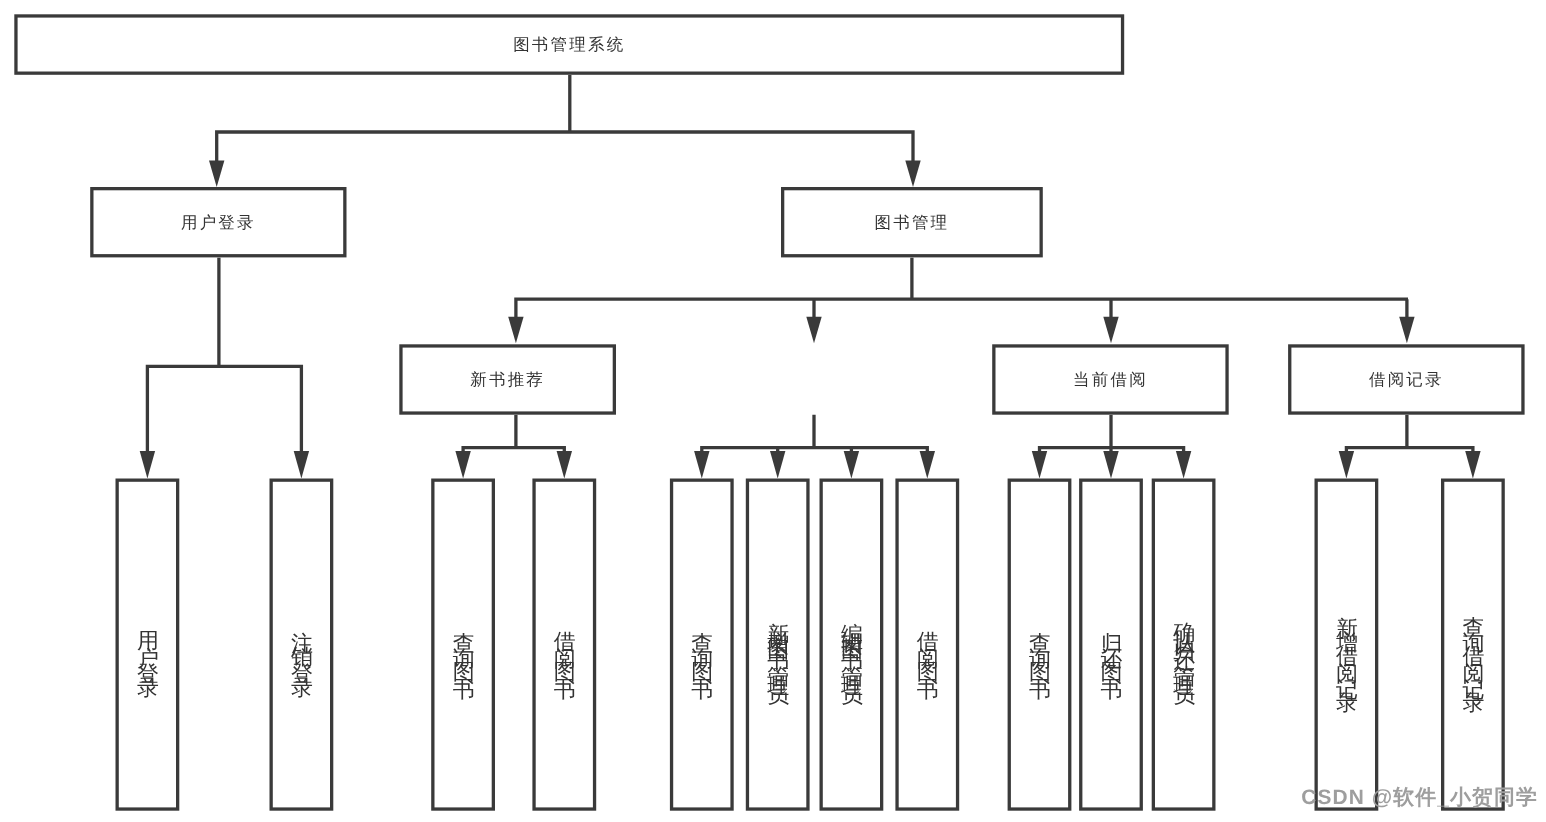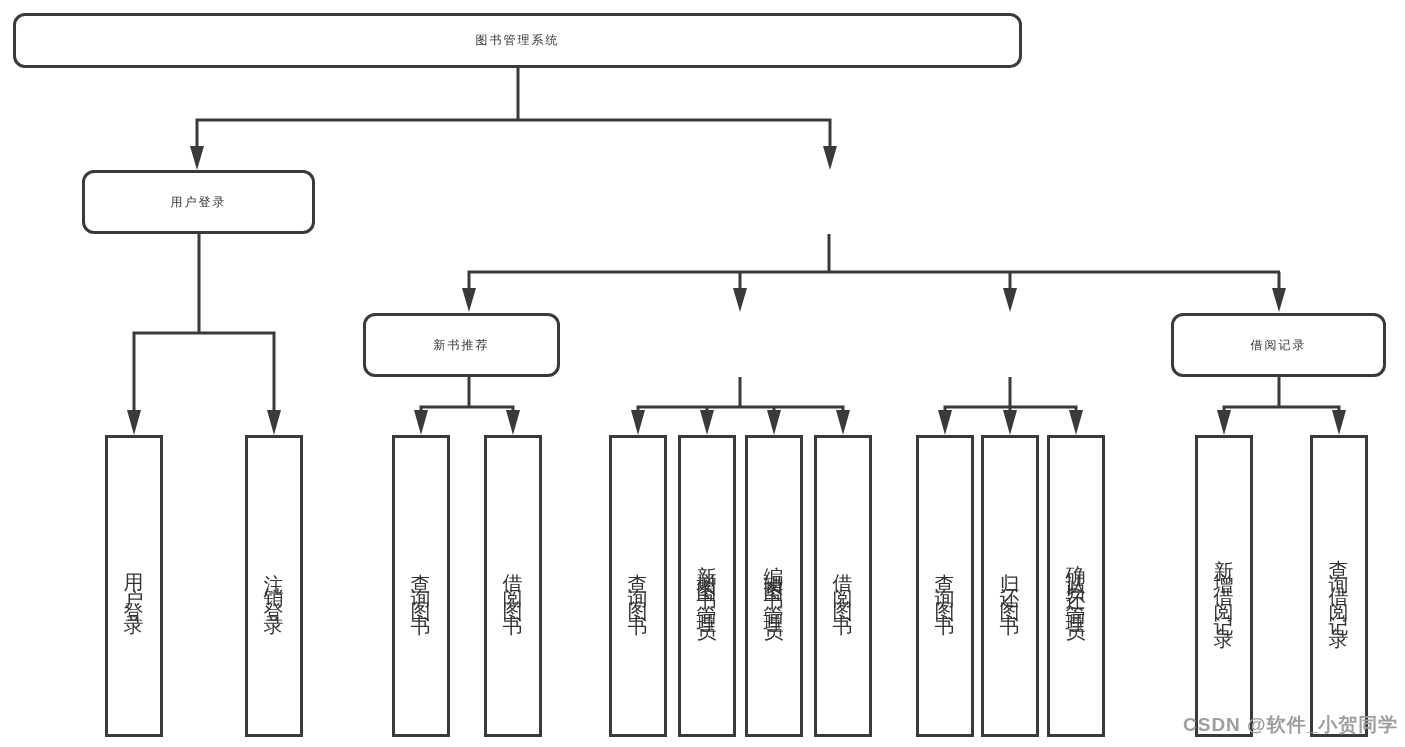--- a/index.html
+++ b/index.html
@@ -7,21 +7,21 @@
     position:relative;width:1405px;height:747px;background:#ffffff;overflow:hidden;
     font-family:"Liberation Sans","DejaVu Sans",sans-serif;color:#333333;
   }
   svg.connectors{position:absolute;left:0;top:0;width:1405px;height:747px;}
   svg.connectors path{stroke:#3a3a3a;stroke-width:3;fill:none;}
   svg.connectors polygon{fill:#3a3a3a;stroke:none;}
   .box{
     position:absolute;box-sizing:border-box;border:3px solid #3a3a3a;background:#ffffff;
     display:flex;align-items:center;justify-content:center;
   }
-  .hbox{font-size:12px;letter-spacing:2px;white-space:nowrap;border-radius:12px;}
+  .hbox{font-size:15px;letter-spacing:2px;white-space:nowrap;}
   .vbox{
     writing-mode:vertical-rl;text-orientation:mixed;
     font-size:20px;letter-spacing:14px;line-height:1;
   }
   .vbox.long{letter-spacing:8px;}
   .watermark{
     position:absolute;left:1183px;top:712px;font-size:19px;letter-spacing:1px;
     color:#9e9e9e;white-space:nowrap;font-weight:bold;
   }
 </style>
@@ -69,22 +69,24 @@
     <g>
       <path d="M1279 377 V407 M1222.5 407 H1340.5 M1224 407 V412 M1339 407 V412"></path>
       <polygon points="1217,410 1231,410 1224,435"></polygon>
       <polygon points="1332,410 1346,410 1339,435"></polygon>
     </g>
   </svg>
 
   <div class="box hbox" style="left:13px;top:13px;width:1009px;height:55px">图书管理系统</div>
 
   <div class="box hbox" style="left:82px;top:170px;width:233px;height:64px">用户登录</div>
+  <div class="box hbox" style="left:710px;top:170px;width:238px;height:64px">图书管理</div>
 
   <div class="box hbox" style="left:363px;top:313px;width:197px;height:64px">新书推荐</div>
+  <div class="box hbox" style="left:902px;top:313px;width:215px;height:64px">当前借阅</div>
   <div class="box hbox" style="left:1171px;top:313px;width:215px;height:64px">借阅记录</div>
 
   <div class="box vbox" style="left:105px;top:435px;width:58px;height:302px">用户登录</div>
   <div class="box vbox" style="left:245px;top:435px;width:58px;height:302px">注销登录</div>
 
   <div class="box vbox" style="left:392px;top:435px;width:58px;height:302px">查询图书</div>
   <div class="box vbox" style="left:484px;top:435px;width:58px;height:302px">借阅图书</div>
 
   <div class="box vbox" style="left:609px;top:435px;width:58px;height:302px">查询图书</div>
   <div class="box vbox long" style="left:678px;top:435px;width:58px;height:302px">新增图书（管理员）</div>

